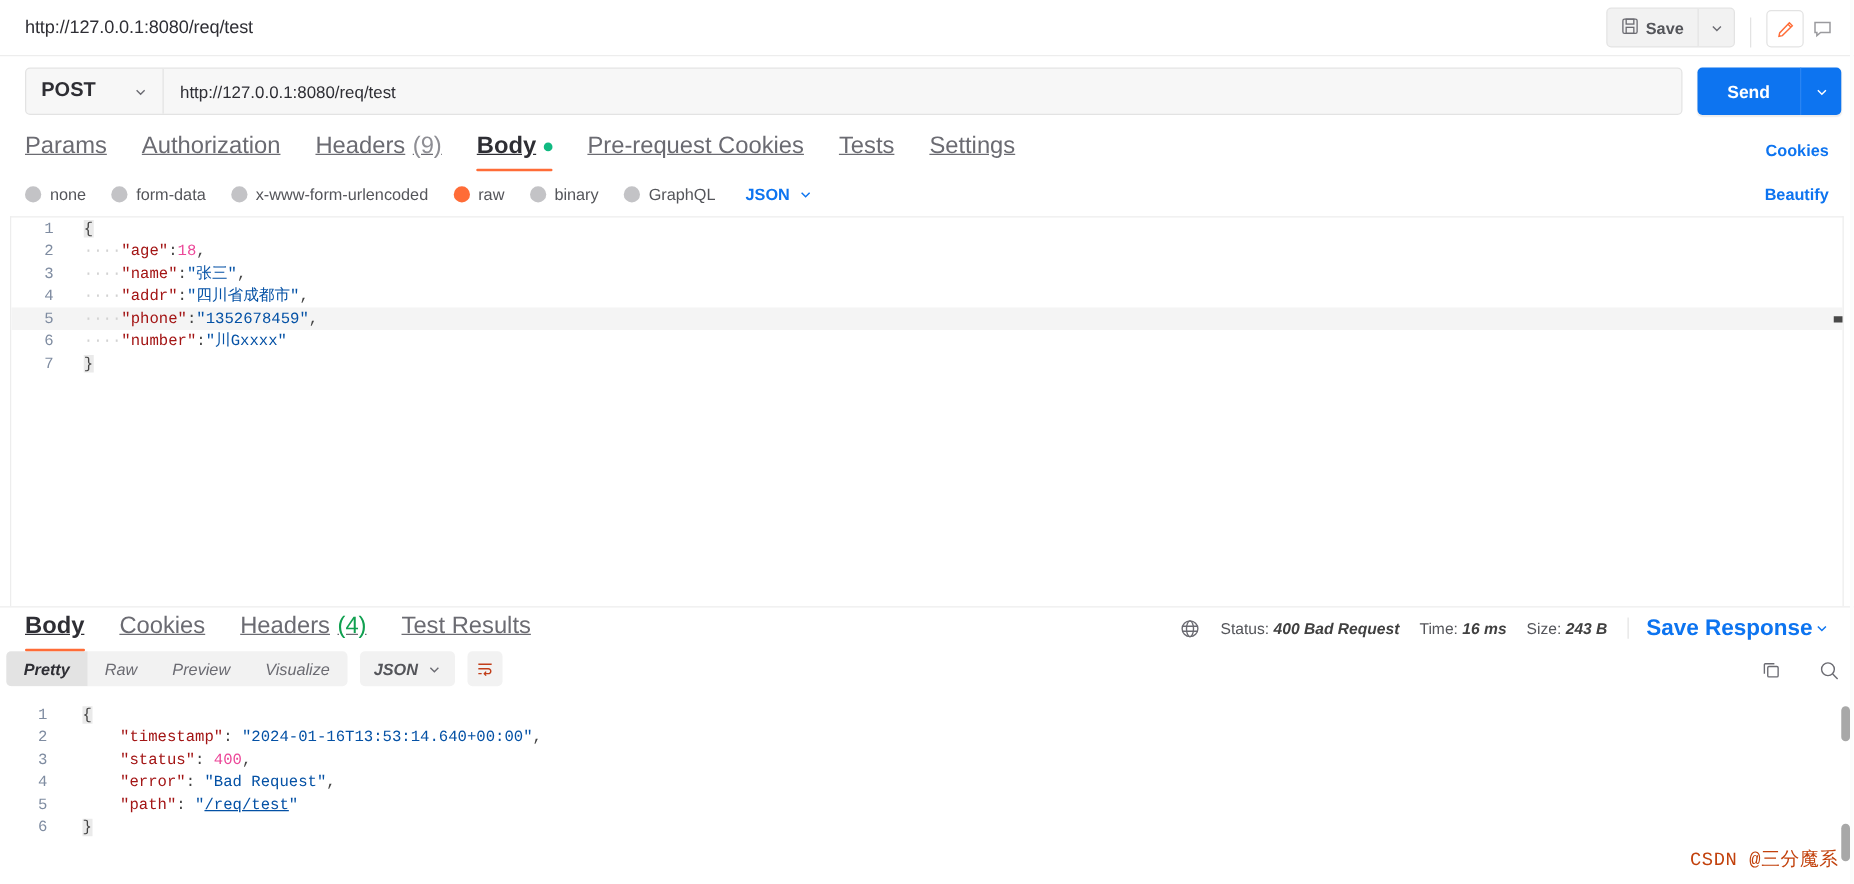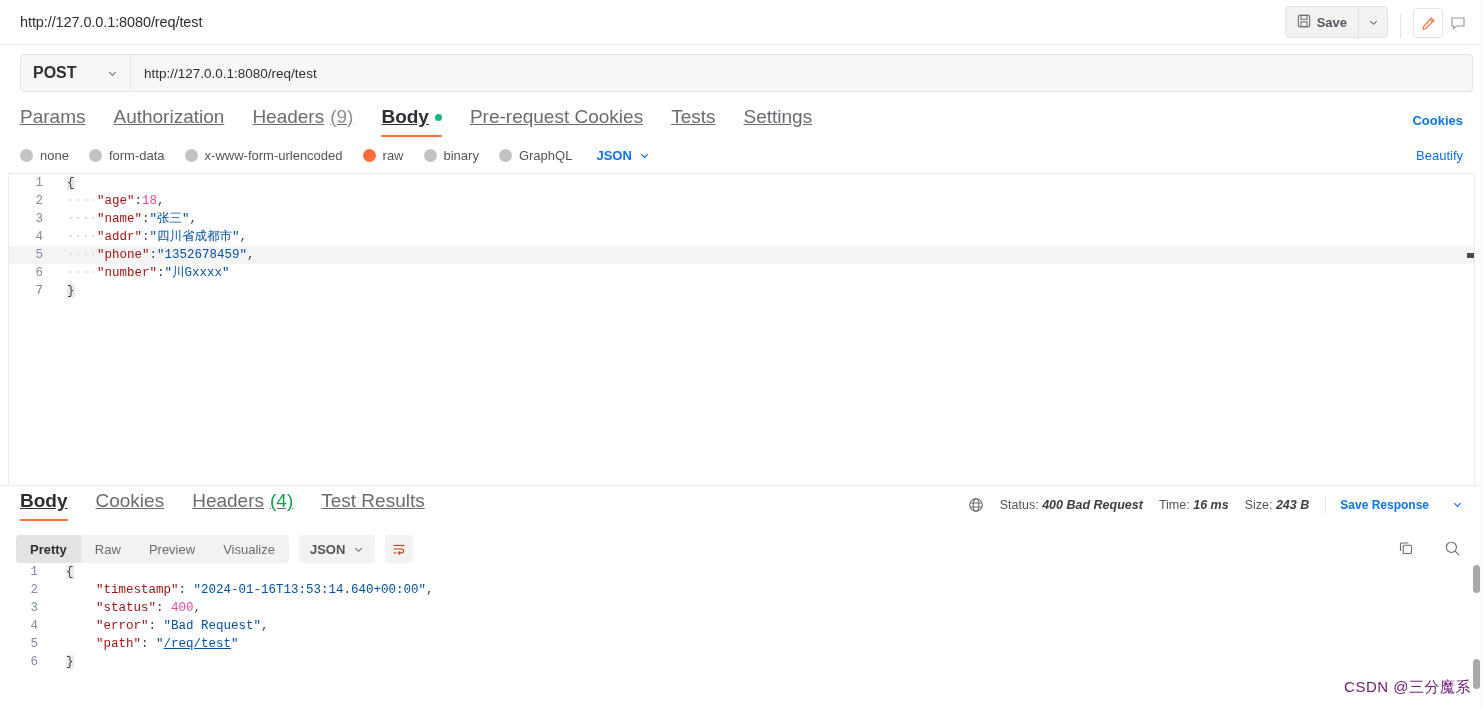--- a/index.html
+++ b/index.html
@@ -235,21 +235,21 @@
     color: #0d74f0;
     font-size: 13px;
     font-weight: 600;
     cursor: pointer;
     margin-left: 4px;
   }
   .beautify-link {
     margin-left: auto;
     color: #0d74f0;
     font-size: 13px;
-    font-weight: 400;
+    font-weight: 700;
     cursor: pointer;
   }
 
   
   .editor-wrap {
     position: relative;
     margin: 0 8px;
     border: 1px solid #ededed;
     border-bottom: none;
     box-sizing: border-box;
@@ -328,31 +328,32 @@
     color: #54555a;
   }
   .meta-item { margin-right: 16px; white-space: nowrap; }
   .meta-val { color: #404040; font-weight: 600; font-style: italic; }
   .meta-sep { width: 1px; height: 17px; background: #e3e3e3; margin: 0 14px 0 0; }
   .save-response {
     color: #0d74f0;
     font-weight: 600;
     display: flex;
     align-items: center;
-    gap: 23px;
-    cursor: pointer;
-    font-size: 12px;
+    gap: 2px;
+    cursor: pointer;
+    font-size: 18px;
   }
 
   .res-toolbar {
     display: flex;
-    align-items: flex-end;
-    padding: 0 16px;
+    align-items: flex-start;
+    padding: 0 5px;
     height: 42px;
     box-sizing: border-box;
+    font-style: italic;
   }
   .seg {
     display: flex;
     align-items: center;
     background: #f2f2f2;
     border-radius: 4px;
     height: 28px;
     overflow: hidden;
   }
   .seg-item {
@@ -395,23 +396,24 @@
     display: flex;
     align-items: center;
     gap: 16px;
   }
 
   .watermark {
     position: absolute;
     right: 12px;
     bottom: 10px;
     font-size: 15px;
-    color: #701a75;
+    color: #c2410c;
     letter-spacing: 0.5px;
     user-select: none;
+    font-family: Liberation Mono, monospace;
   }
   .edge-right {
     position: absolute;
     top: 0; right: 0;
     width: 3px; height: 707px;
     background: #fbfbfb;
   }
 </style>
 </head>
 <body>
@@ -462,20 +464,28 @@
         <span>POST</span>
         <svg width="11" height="11" viewBox="0 0 12 12" fill="none" stroke="#6b6b72" stroke-width="1.2">
           <path d="M2.5 4.5 L6 8 L9.5 4.5"></path>
         </svg>
       </div>
       <div class="url-field">
         <span>http://127.0.0.1:8080/req/test</span>
       </div>
     </div>
 
+    <div class="send-group">
+      <div class="send-btn">Send</div>
+      <div class="send-caret">
+        <svg width="11" height="11" viewBox="0 0 12 12" fill="none" stroke="#ffffff" stroke-width="1.3">
+          <path d="M2.5 4.5 L6 8 L9.5 4.5"></path>
+        </svg>
+      </div>
+    </div>
   </div>
 
   <div class="req-tabs">
     <div class="tab">
       <span>Params</span>
     </div>
     <div class="tab">
       <span>Authorization</span>
     </div>
     <div class="tab">

